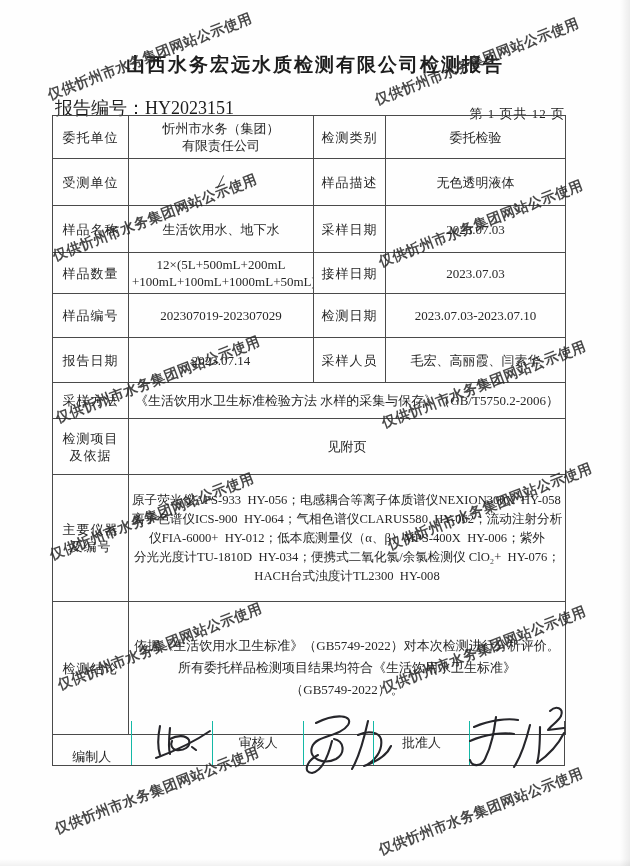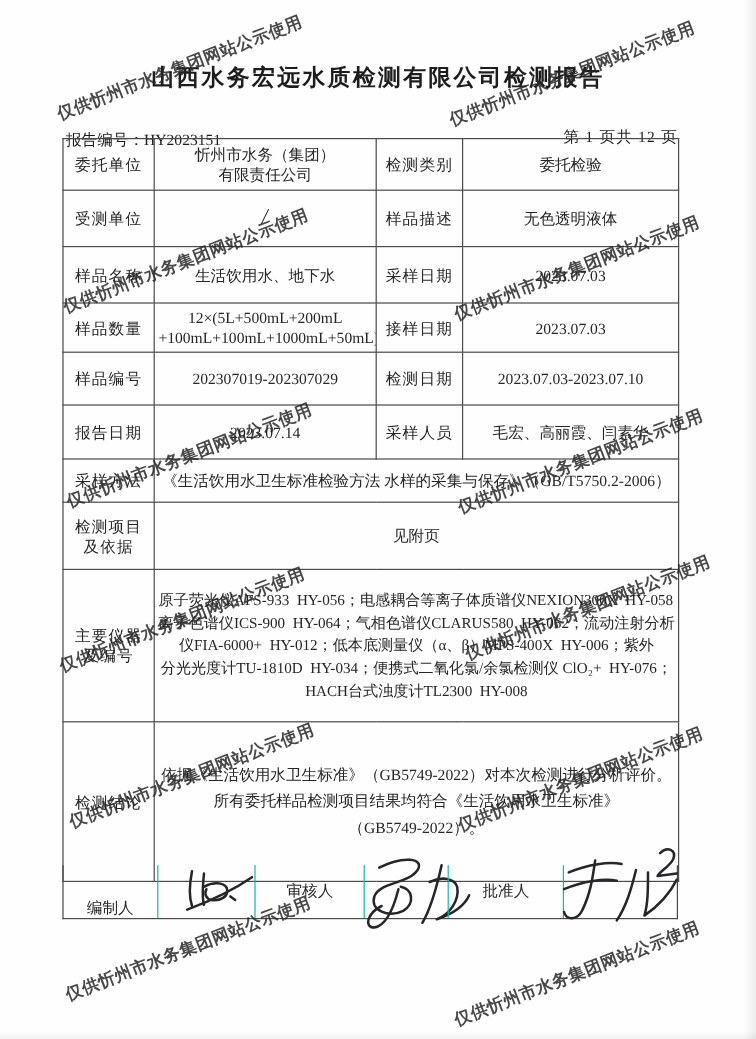--- a/index.html
+++ b/index.html
@@ -11,21 +11,21 @@
   .page{position:absolute;inset:0;background:#fefefe;text-decoration:underline;}
   .scan-edge-right{position:absolute;right:0;top:0;width:10px;height:100%;
     background:linear-gradient(to right,rgba(0,0,0,0),rgba(0,0,0,0.07));}
   .scan-edge-bottom{position:absolute;left:0;bottom:0;width:100%;height:7px;
     background:linear-gradient(to bottom,rgba(0,0,0,0),rgba(0,0,0,0.05));}
 
   .title{
     position:absolute;top:52px;left:0;width:100%;text-align:center;
     font-size:19px;font-weight:700;letter-spacing:2px;color:#1d1d1d;
   }
-  .report-no{position:absolute;left:55px;top:108px;font-size:13px;color:#1d1d1d;}
+  .report-no{position:absolute;left:55px;top:96px;font-size:18px;color:#1d1d1d;}
   .page-indicator{position:absolute;top:105px;right:65px;font-size:13px;color:#1d1d1d;letter-spacing:1px;}
 
   table.main{
     position:absolute;left:52px;top:115px;width:513px;
     border-collapse:collapse;table-layout:fixed;
     font-size:13px;color:#262626;
   }
   table.main td{
     border:1px solid #4a4a4a;text-align:center;vertical-align:middle;
     padding:1px 3px;line-height:17px;overflow:hidden;

